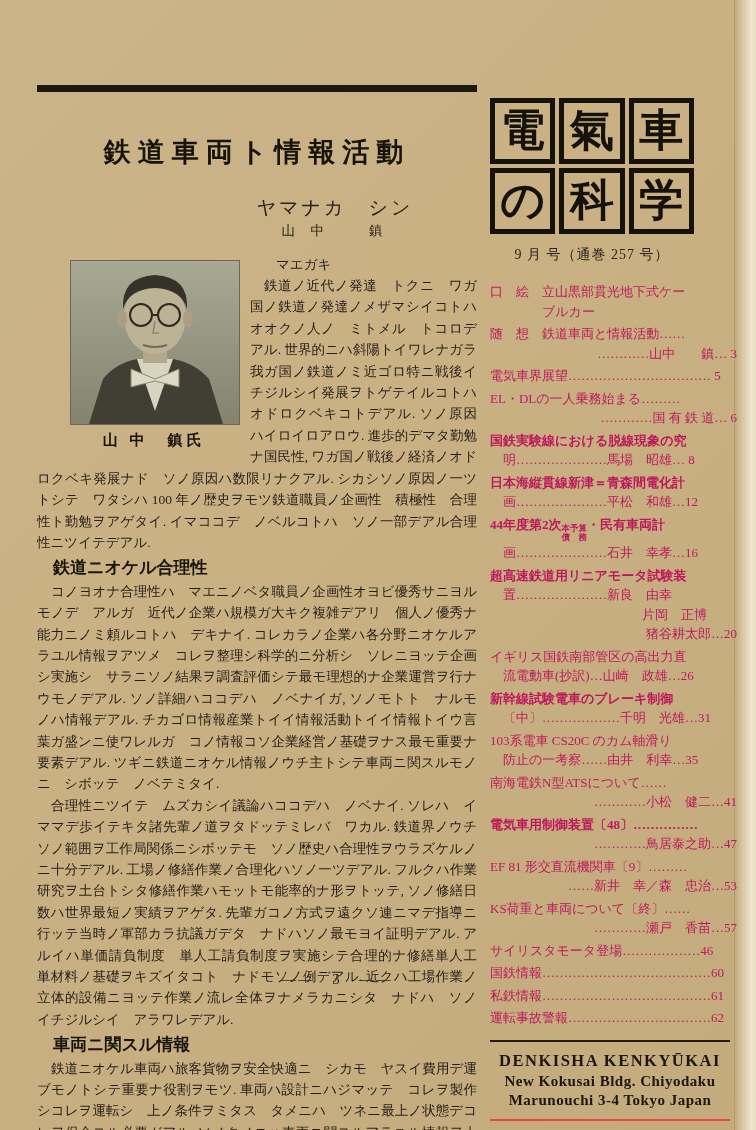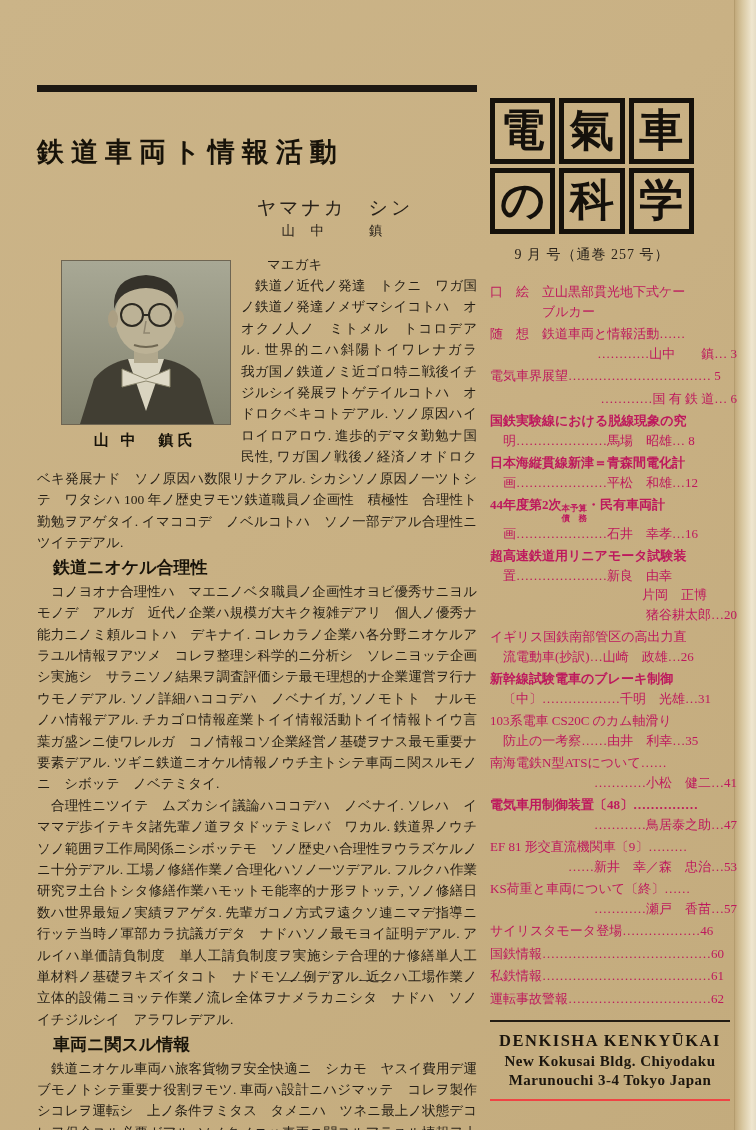--- a/index.html
+++ b/index.html
@@ -8,28 +8,28 @@
     background:linear-gradient(135deg,#cbb488 0%,#c9b184 40%,#c3ab7d 100%);
     font-family:"Liberation Serif","DejaVu Serif",serif;
     color:#29221a;
   }
   .page-edge{position:absolute;top:0;right:0;width:21px;height:1130px;
     background:linear-gradient(to right,#c2aa7c 0%,#d8c7a0 35%,#efe6cf 80%,#e6dcc4 100%);
     border-left:1px solid #b49c6e;}
   
   .left-col{position:absolute;left:37px;top:85px;width:440px;}
   .top-rule{height:7px;background:#1d1812;width:440px;}
-  .art-title{margin-top:42px;text-align:left;font-size:27px;font-weight:600;
+  .art-title{margin-top:42px;text-align:center;font-size:27px;font-weight:600;
     letter-spacing:7px;color:#181309;}
   .author-block{margin:26px 42px 6px auto;width:200px;text-align:center;line-height:1.25;}
   .author-kana{font-size:19px;letter-spacing:3px;font-family:Liberation Serif, serif;}
   .author-name{font-size:13.5px;letter-spacing:6px;margin-top:3px;}
   .article-body{margin-top:14px;font-size:13.5px;line-height:21.4px;text-align:justify;
     color:#241e15;}
-  .photo-block{float:left;width:168px;margin:6px 12px 2px 16px;padding-left:8px;}
+  .photo-block{float:left;width:168px;margin:6px 12px 2px 25px;padding-left:8px;}
   .photo-frame{width:168px;height:163px;border:1px solid #6e6552;display:block;}
   .photo-caption{text-align:center;font-size:15px;font-weight:bold;letter-spacing:4px;
     margin-top:5px;color:#181309;}
   .para{text-indent:14px;}
   .preface-head{font-weight:normal;text-indent:26px;}
   .sec-head{font-weight:bold;font-size:17px;margin:4px 0 2px 0;text-indent:16px;
     color:#181309;}
   .page-num{position:absolute;left:37px;top:970px;width:440px;text-align:center;
     padding-left:160px;box-sizing:border-box;font-size:15px;letter-spacing:2px;}
   
@@ -138,20 +138,21 @@
       <div class="t-line t-i4">ブルカー</div>
     </div>
     <div class="t-entry">
       <div class="t-line">随　想　鉄道車両と情報活動……</div>
       <div class="t-line t-r">…………山中　　鎮… 3</div>
     </div>
     <div class="t-entry">
       <div class="t-line">電気車界展望…………………………… 5</div>
     </div>
     <div class="t-entry">
+      <div class="t-line">EL・DLの一人乗務始まる………</div>
       <div class="t-line t-r">…………国 有 鉄 道… 6</div>
     </div>
     <div class="t-entry">
       <div class="t-line t-b">国鉄実験線における脱線現象の究</div>
       <div class="t-line t-i1">明…………………馬場　昭雄… 8</div>
     </div>
     <div class="t-entry">
       <div class="t-line t-b">日本海縦貫線新津＝青森間電化計</div>
       <div class="t-line t-i1">画…………………平松　和雄…12</div>
     </div>

